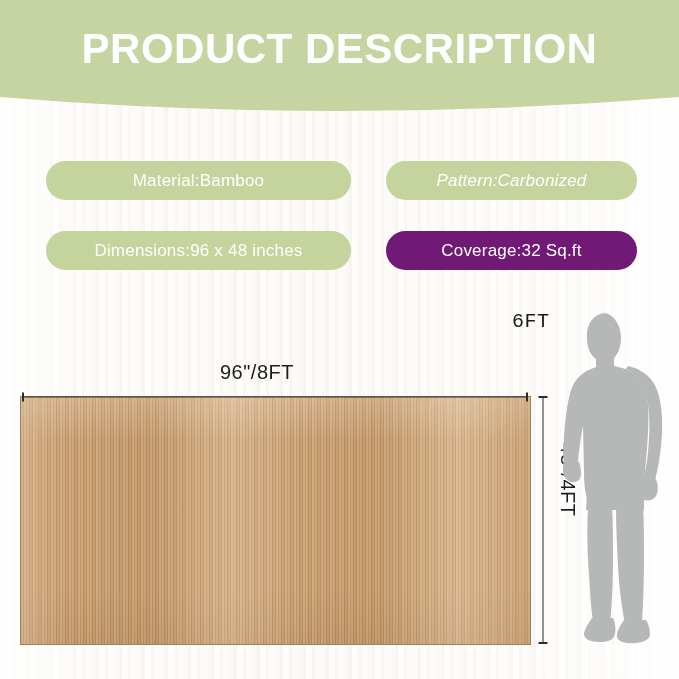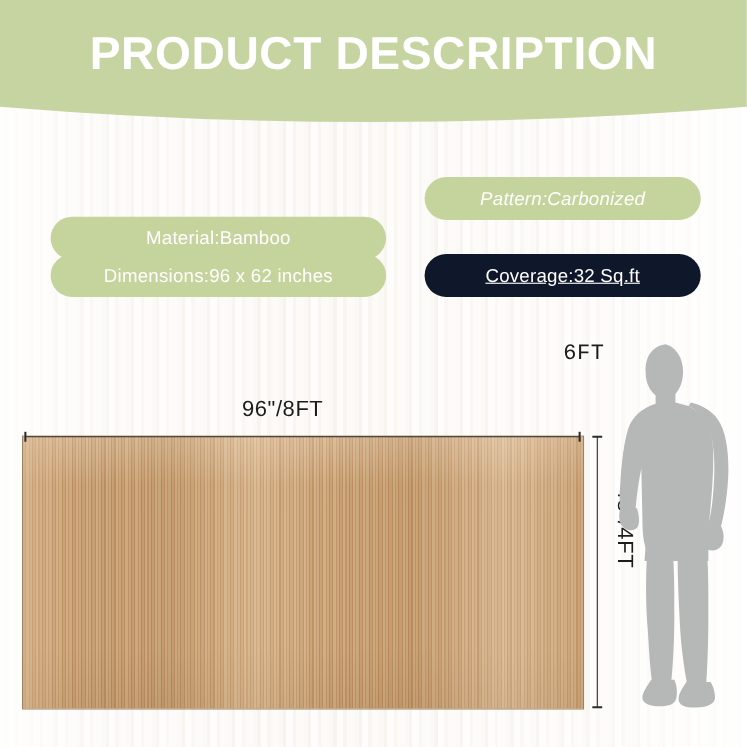--- a/index.html
+++ b/index.html
@@ -211,33 +211,33 @@
   <div class="bg-texture"></div>
   <div class="bg-vignette"></div>
 
   <div class="banner">
     <svg width="679" height="122" viewBox="0 0 679 122" xmlns="http://www.w3.org/2000/svg">
       <path d="M0,0 L679,0 L679,97 Q339.5,125 0,97 Z" fill="#c6d4a2"></path>
     </svg>
     <div class="banner-title">PRODUCT DESCRIPTION</div>
   </div>
 
-  <div class="pill" id="pill-material" style="background:#c4d49c;margin-top:36px;">
+  <div class="pill" id="pill-material" style="background:#c4d49c;">
     <span>Material:Bamboo</span>
   </div>
 
   <div class="pill" id="pill-pattern" style="background:#c4d49c;">
     <span>Pattern:Carbonized</span>
   </div>
 
   <div class="pill" id="pill-dimensions" style="background:#c4d49c;">
-    <span>Dimensions:96 x 62 inches</span>
-  </div>
-
-  <div class="pill" id="pill-coverage" style="background:#0f172a;text-decoration:underline;">
+    <span>Dimensions:96 x 48 inches</span>
+  </div>
+
+  <div class="pill" id="pill-coverage" style="background:#701a75;">
     <span>Coverage:32 Sq.ft</span>
   </div>
 
   <div class="mat">
     <div class="mat-slats"></div>
     <div class="mat-shade"></div>
   </div>
 
   <div class="dim-line-h">
     <svg width="506" height="10" viewBox="0 0 506 10" xmlns="http://www.w3.org/2000/svg">

